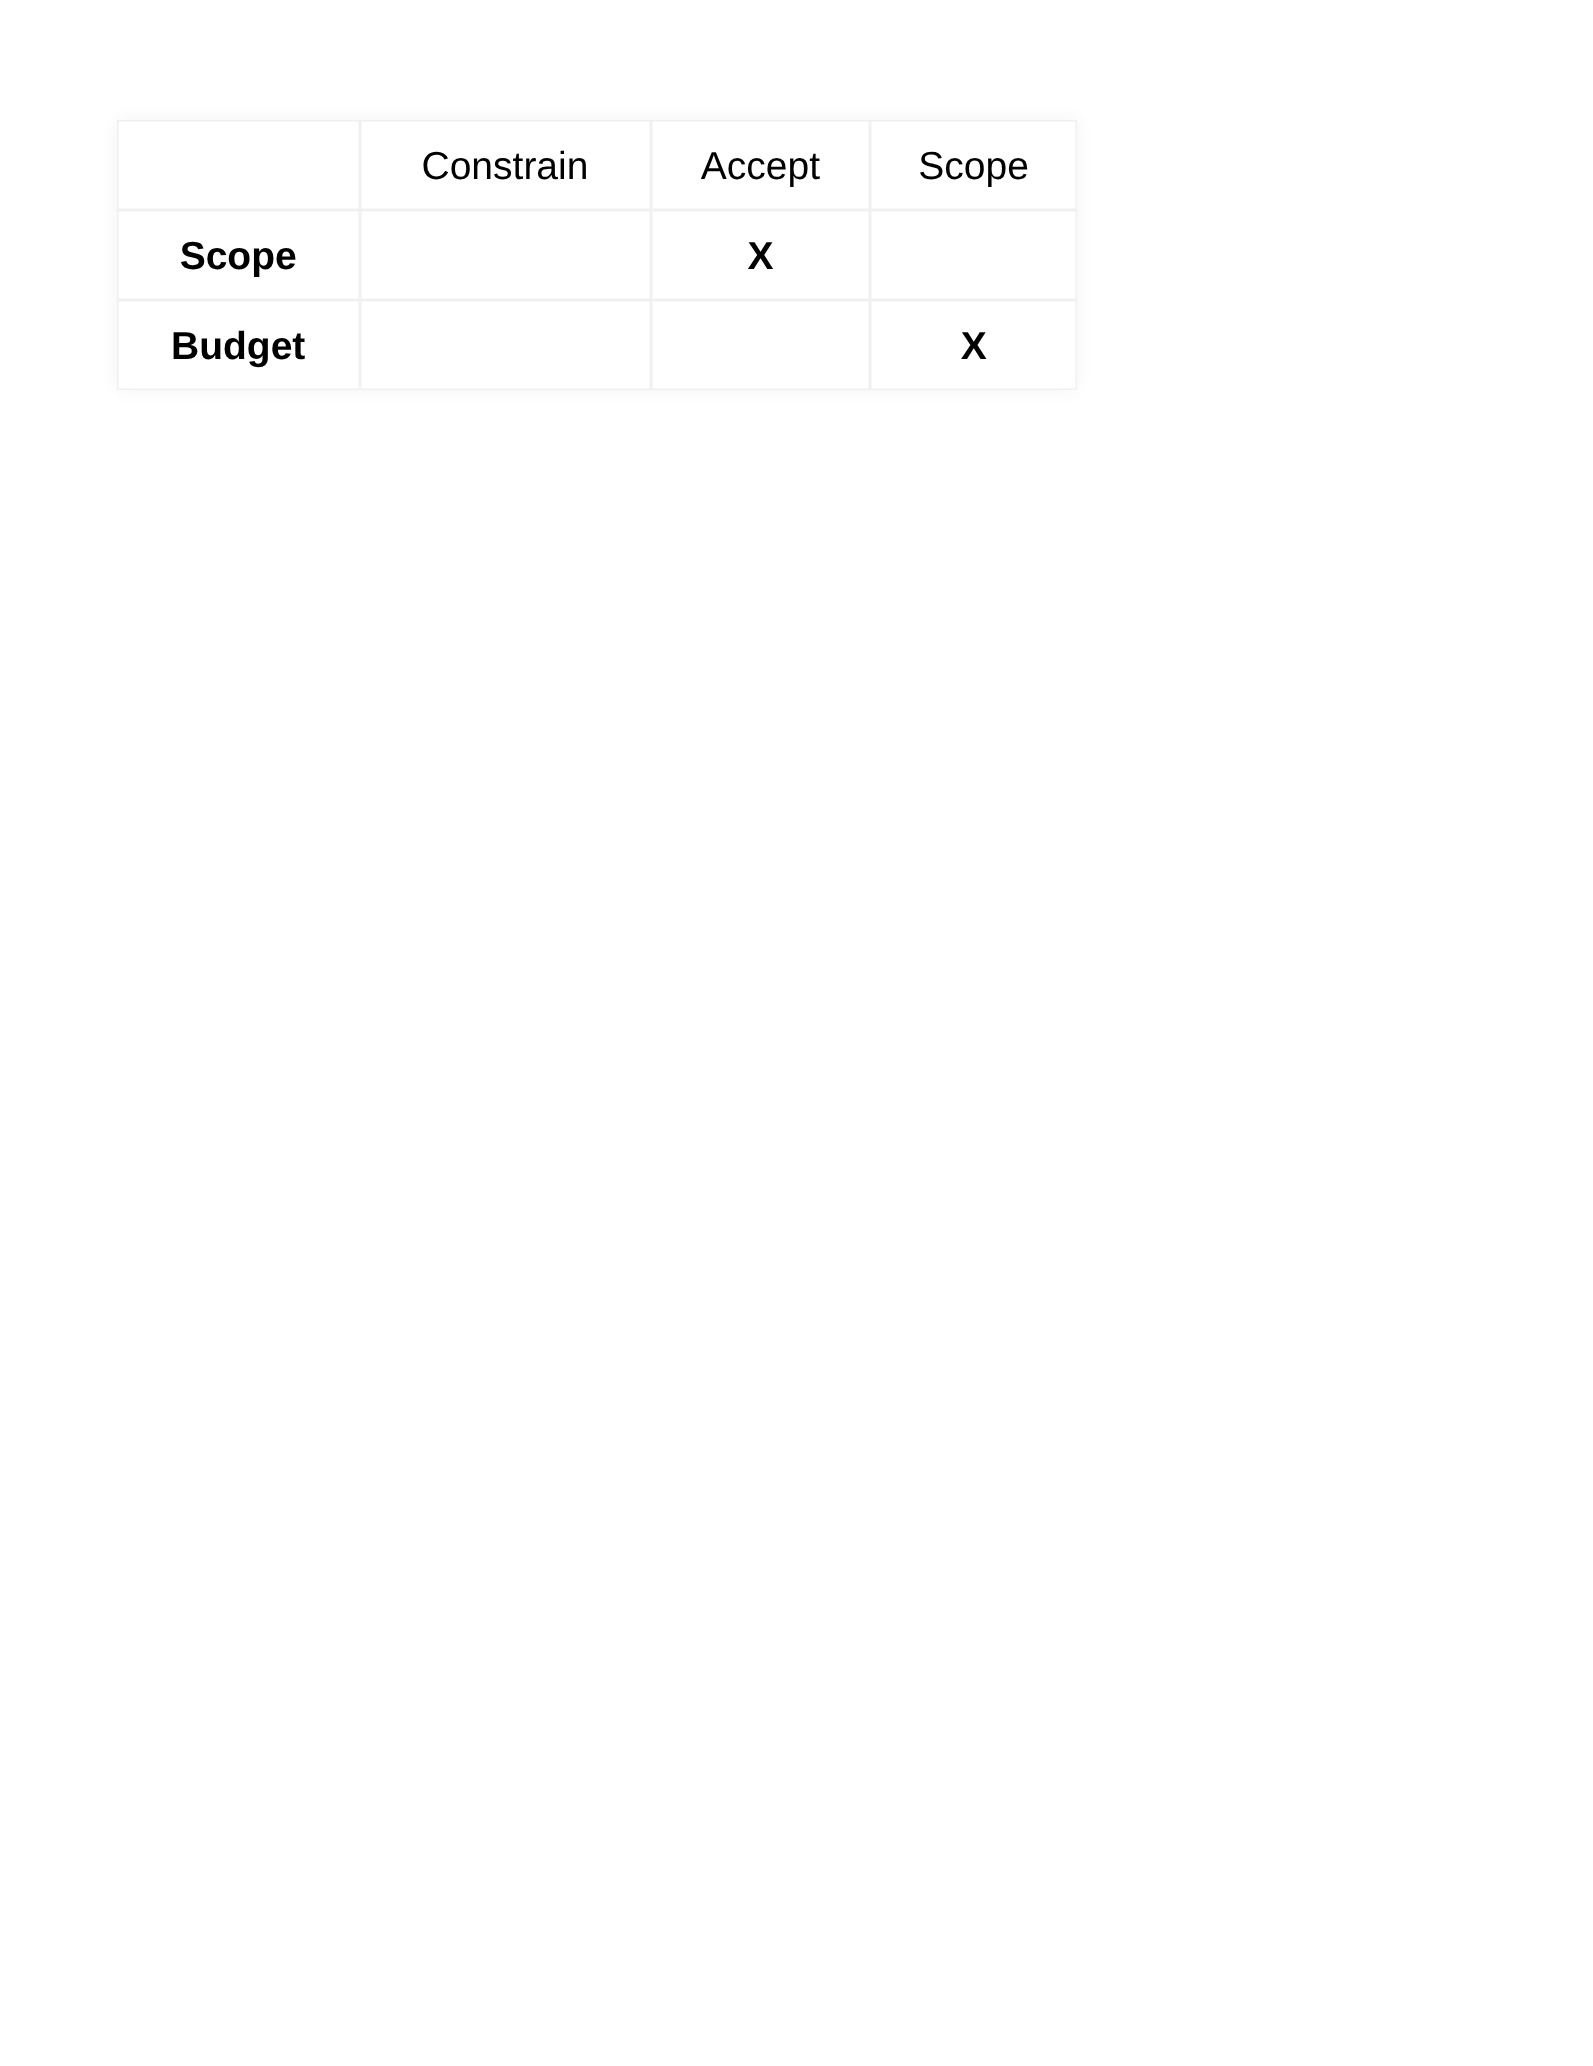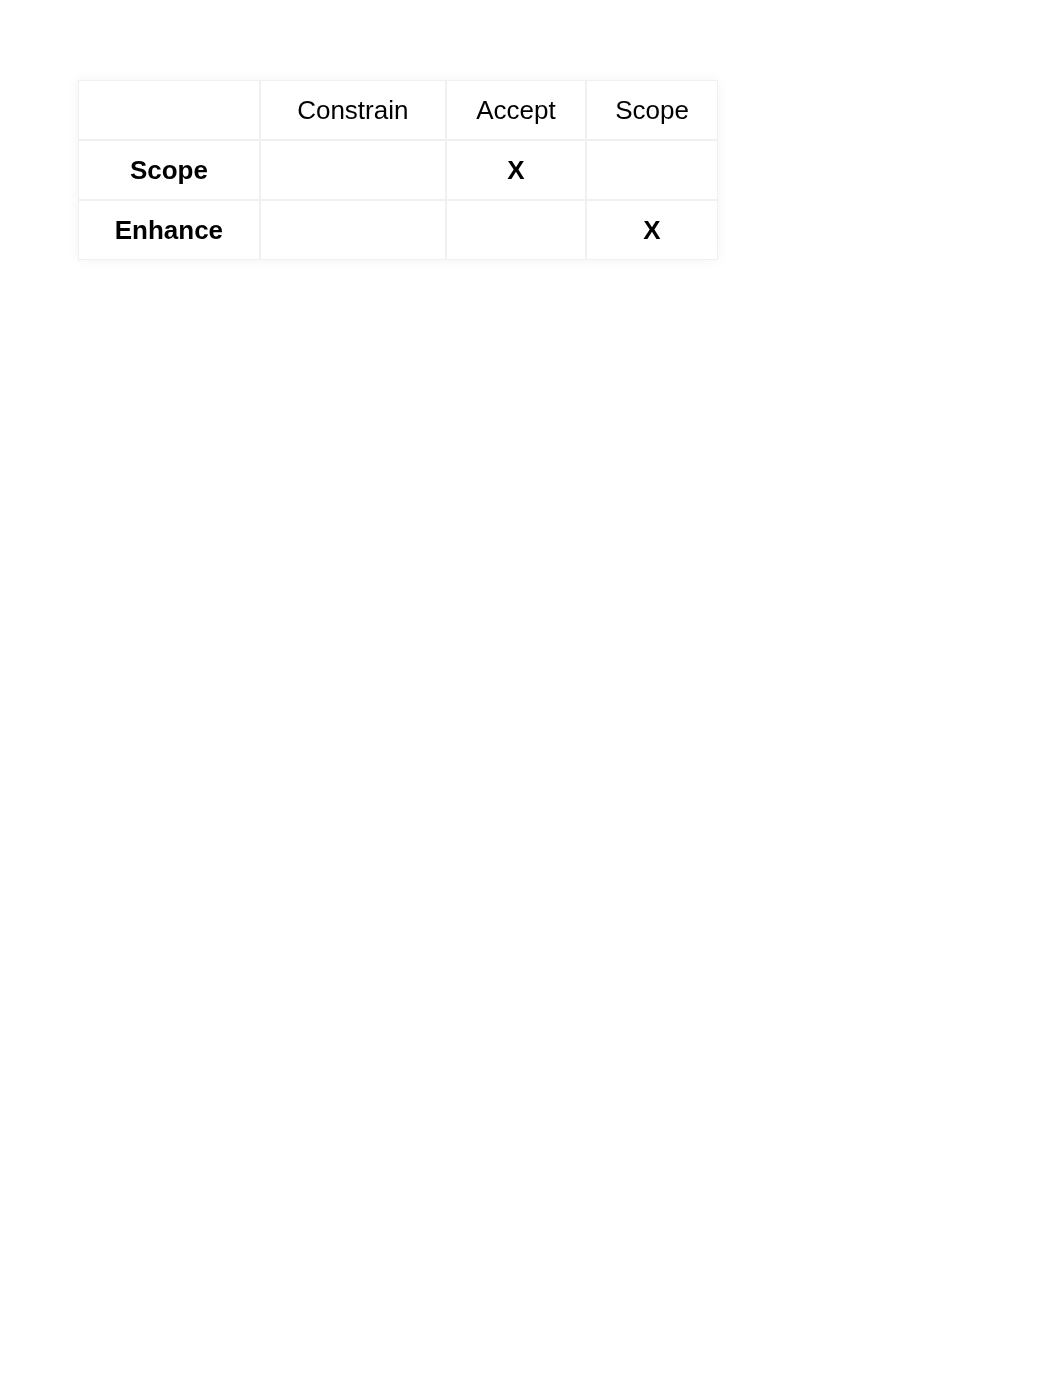--- a/index.html
+++ b/index.html
@@ -58,20 +58,20 @@
       </tr>
     </thead>
     <tbody>
       <tr>
         <td>Scope</td>
         <td></td>
         <td>X</td>
         <td></td>
       </tr>
       <tr>
-        <td>Enhance</td>
+        <td>Budget</td>
         <td></td>
         <td></td>
         <td>X</td>
       </tr>
     </tbody>
   </table>
 </div>
 
 </body></html>

